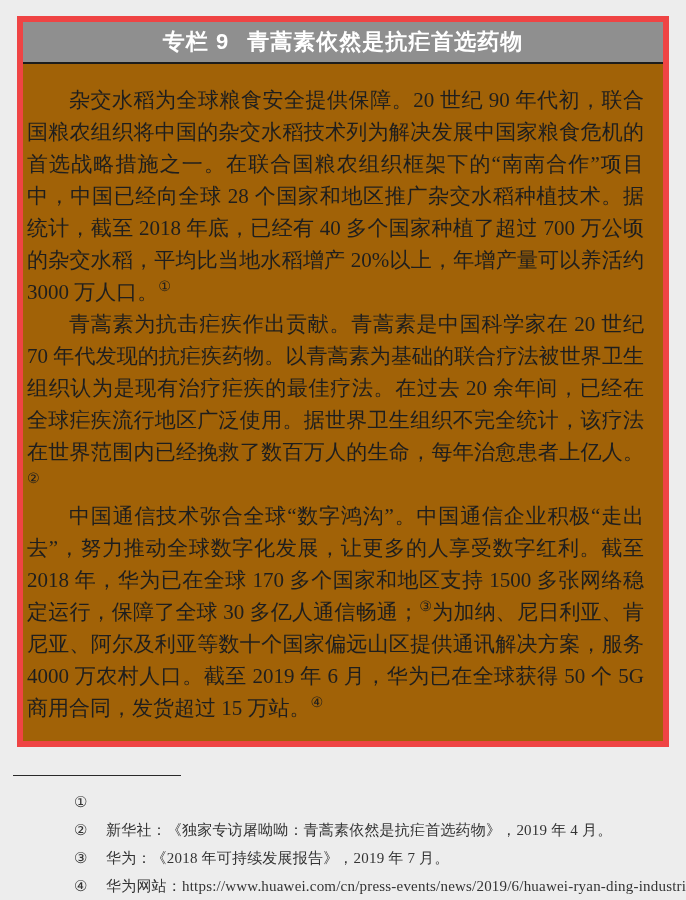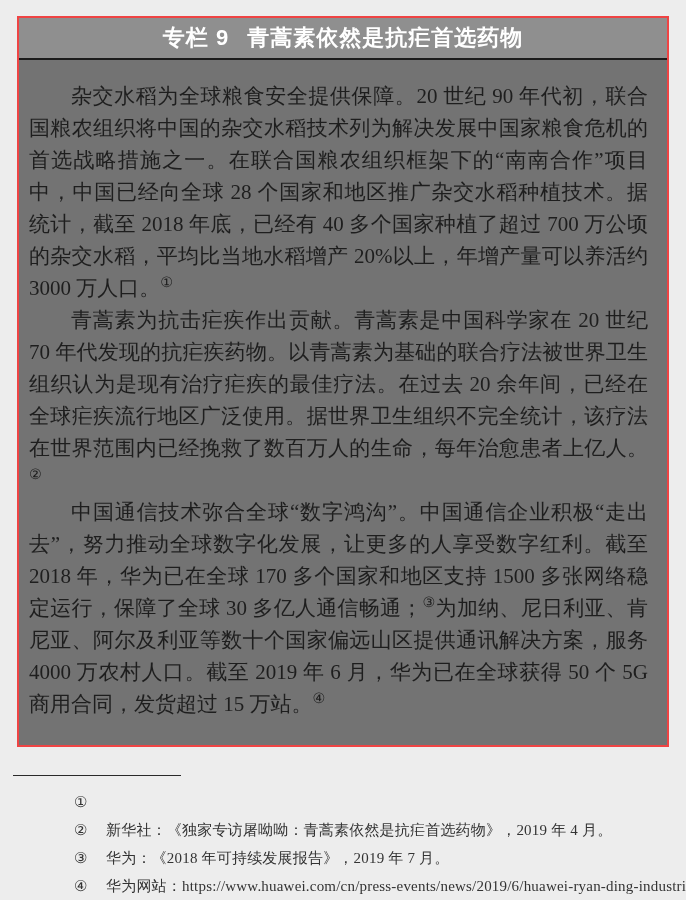--- a/index.html
+++ b/index.html
@@ -9,38 +9,38 @@
     font-family: "Liberation Serif", "DejaVu Serif", serif;
     color: #1e1e1e;
     overflow: hidden;
   }
   .page { position: relative; width: 686px; height: 900px; }
 
   .column-box {
     position: absolute;
     left: 17px; top: 16px;
     width: 652px; height: 731px;
-    border: 2px solid #ef4444;
-    background: #737373;
+    border: 6px solid #ef4444;
+    background: #a16207;
   }
   .column-header {
     height: 42px;
     background: #8f8f8f;
     border-bottom: 2px solid #1c1c1c;
     display: flex; align-items: center; justify-content: center;
     font-family: "Liberation Sans", "DejaVu Sans", sans-serif;
     font-weight: bold;
     font-size: 22px;
     color: #ffffff;
     letter-spacing: 1px;
   }
   .column-header .hdr-label { margin-right: 18px; }
 
   .column-body {
-    padding: 20px 19px 16px 10px;
+    padding: 20px 19px 16px 4px;
     font-size: 21px;
     line-height: 32px;
     text-align: justify;
   }
   .para { text-indent: 2em; }
   .para sup {
     font-size: 0.68em;
     line-height: 0;
     vertical-align: super;
   }

